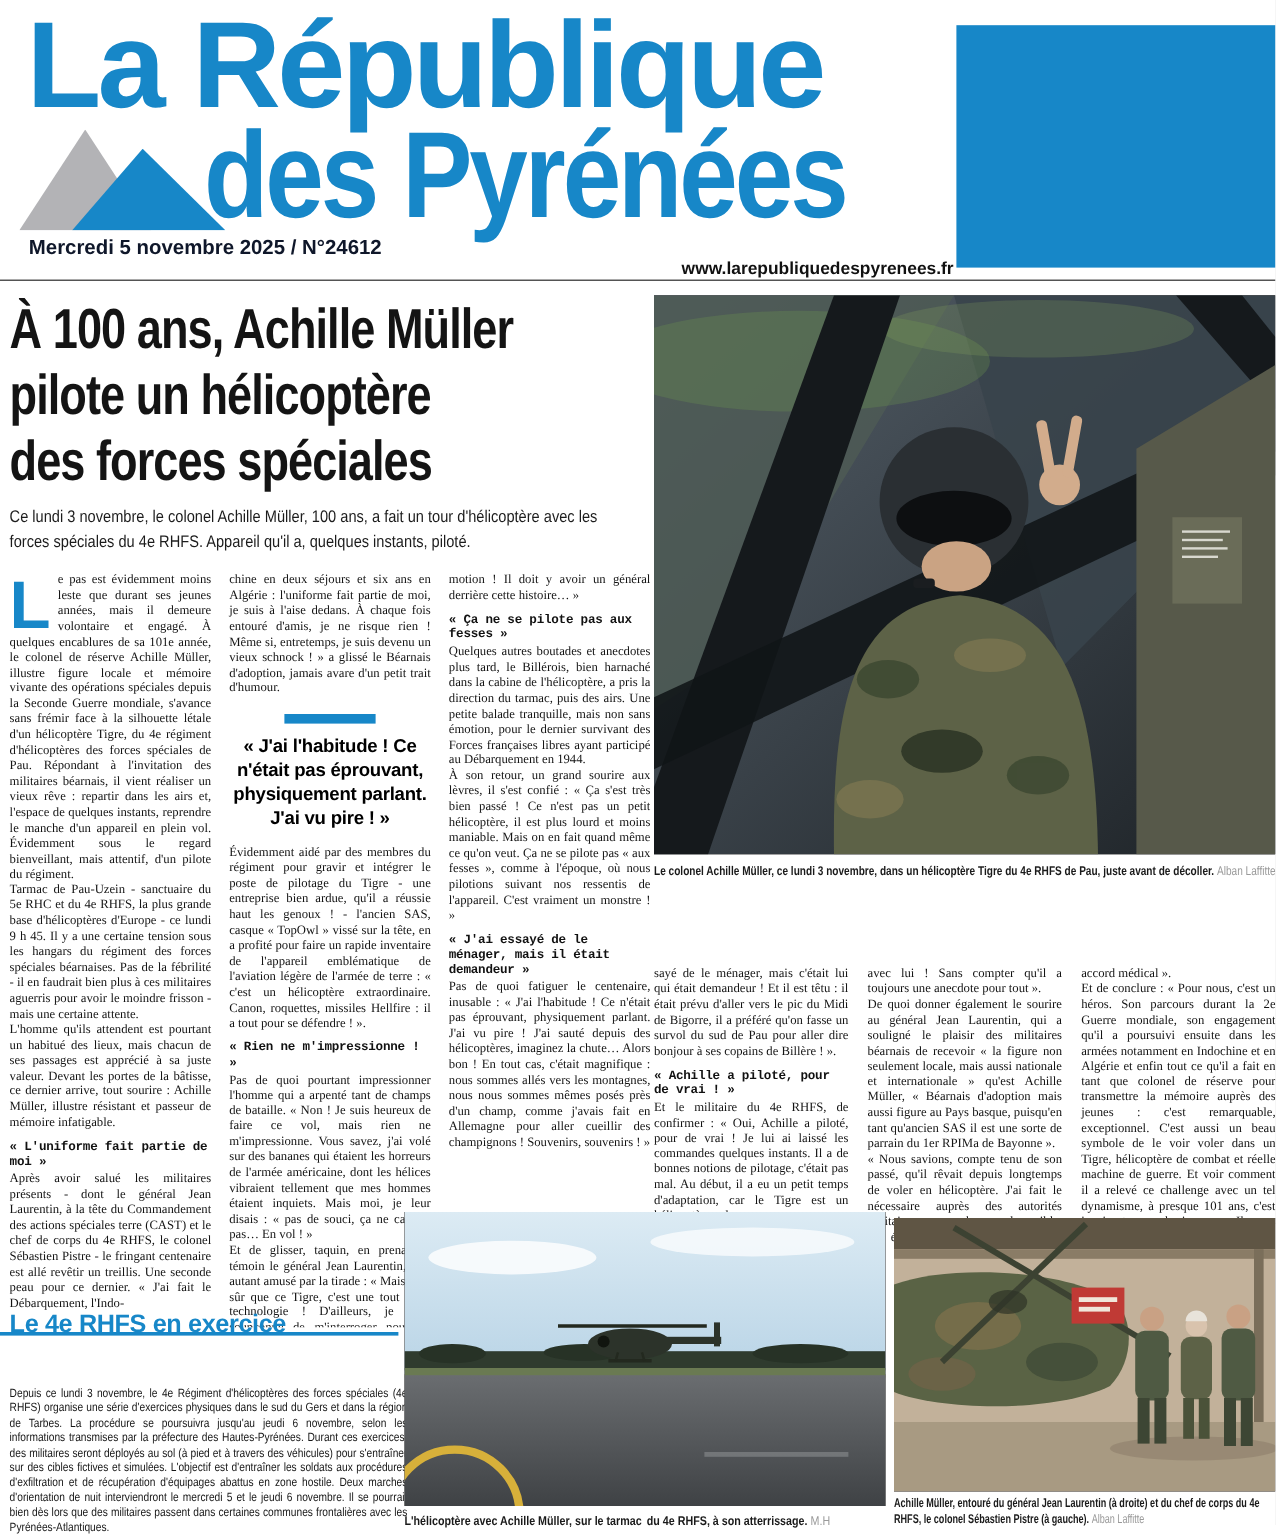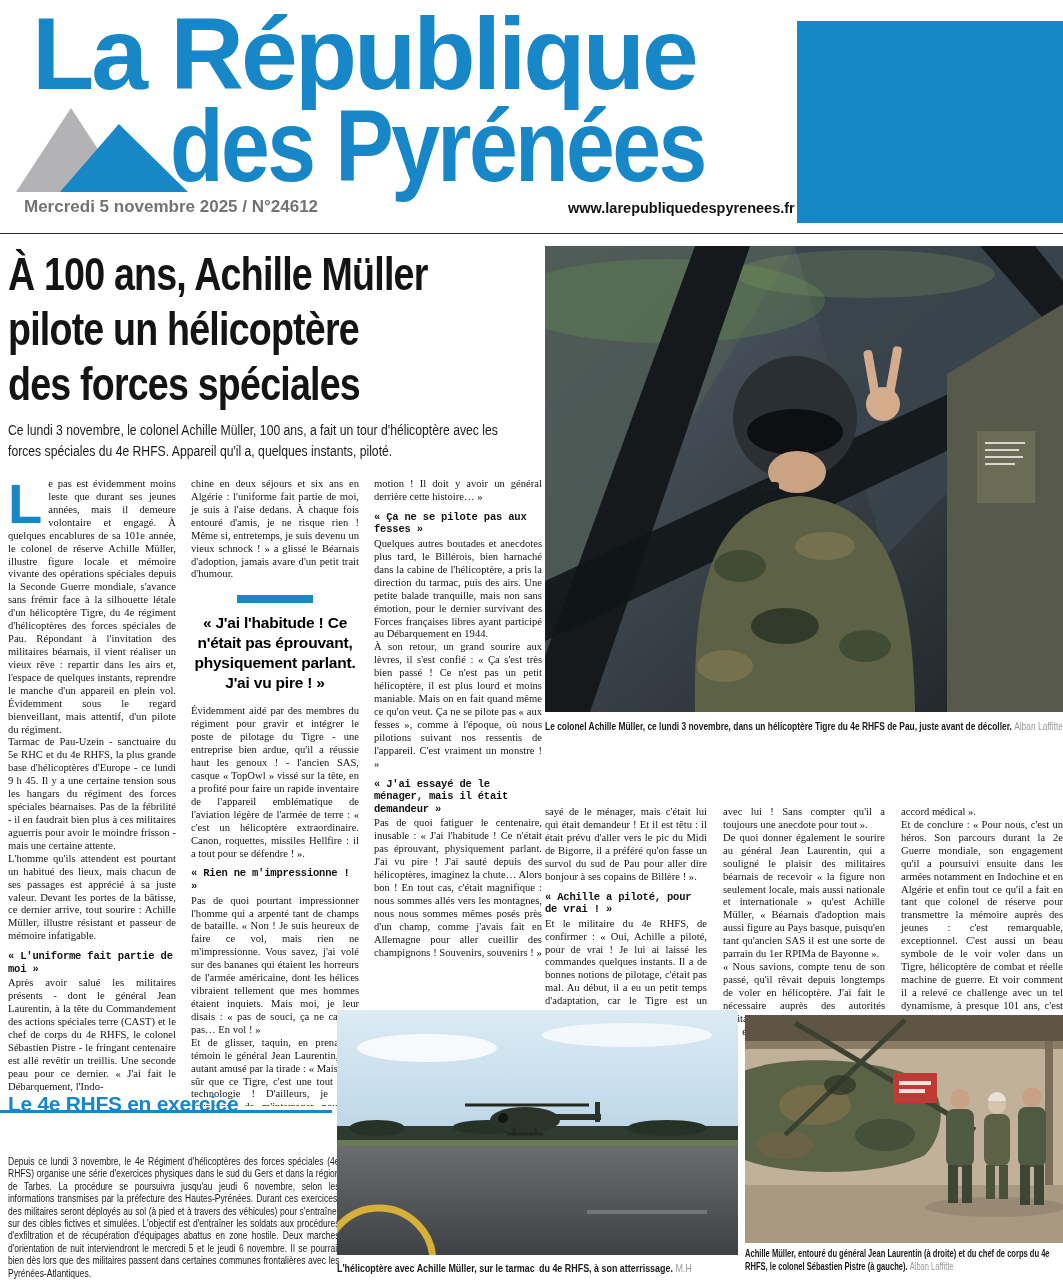--- a/index.html
+++ b/index.html
@@ -1,25 +1,25 @@
 <!DOCTYPE html>
 <html lang="fr"><head>
 <meta charset="utf-8">
 <style>
   * { margin:0; padding:0; box-sizing:border-box; }
   body { background:#e8e8e8; font-family:"Liberation Sans", sans-serif; }
   .page { position:relative; width:1063px; height:1282px; background:#fff; margin:0 auto; overflow:hidden; color:#1a1a1a; }
 
   
-  .mast-line1 { position:absolute; left:32px; top:4px; font-size:102px; line-height:100px; font-weight:bold; letter-spacing:-3px; color:#1787c8; white-space:nowrap; }
+  .mast-line1 { position:absolute; left:22px; top:4px; font-size:102px; line-height:100px; font-weight:bold; letter-spacing:-3px; color:#1787c8; white-space:nowrap; }
   .mast-line2 { position:absolute; left:170px; top:96px; font-size:102px; line-height:100px; font-weight:bold; letter-spacing:-3px; color:#1787c8; white-space:nowrap; transform:scaleX(.86); transform-origin:0 0; }
   .tri-gray { position:absolute; left:16px; top:108px; width:110px; height:84px; background:#b3b3b6; clip-path:polygon(50% 0,0 100%,100% 100%); }
   .tri-blue { position:absolute; left:60px; top:124px; width:128px; height:68px; background:#1787c8; clip-path:polygon(46% 0,0 100%,100% 100%); }
-  .date-line { position:absolute; left:24px; top:197px; font-size:17px; font-weight:bold; color:#737373; }
-  .website { position:absolute; left:568px; top:200px; font-size:14.5px; font-weight:bold; color:#111; }
+  .date-line { position:absolute; left:24px; top:197px; font-size:17px; font-weight:bold; color:#0f172a; }
+  .website { position:absolute; left:568px; top:216px; font-size:14.5px; font-weight:bold; color:#111; }
   .ad-box { position:absolute; left:797px; top:21px; width:266px; height:202px; background:#1787c8; }
   .mast-rule { position:absolute; left:0; top:233px; width:1063px; height:1px; background:#2a2a2a; }
 
   
   .headline { position:absolute; left:8px; top:246px; width:660px; transform:scaleX(.8); transform-origin:0 0; font-weight:bold; font-size:47px; line-height:55px; letter-spacing:-1px; color:#141414; }
   .headline div { white-space:nowrap; }
   .standfirst { position:absolute; left:8px; top:420px; width:604px; transform:scaleX(.87); transform-origin:0 0; font-size:14px; line-height:21px; color:#1c1c1c; }
 
   
   .cols-left  { position:absolute; left:8px;  top:478px; width:534px; height:628px; display:flex; gap:15px; overflow:hidden; }

